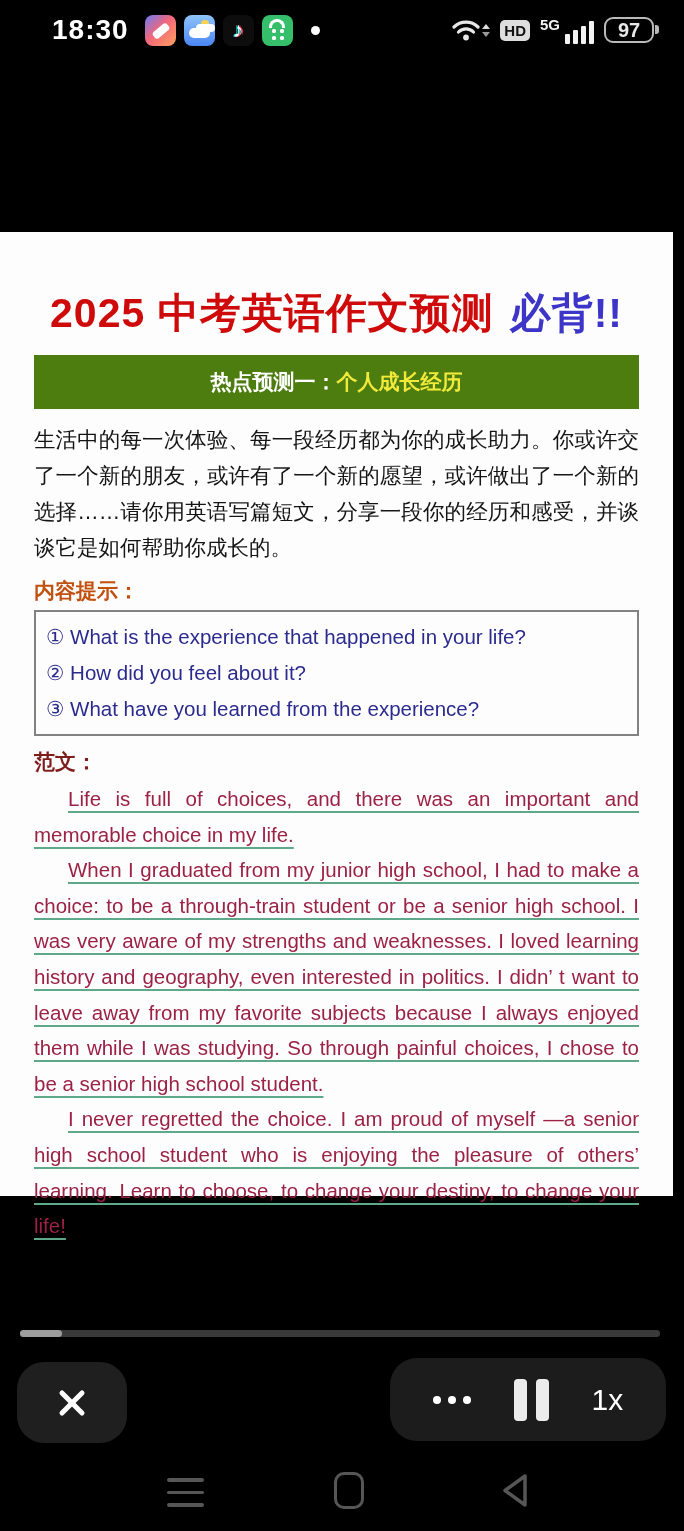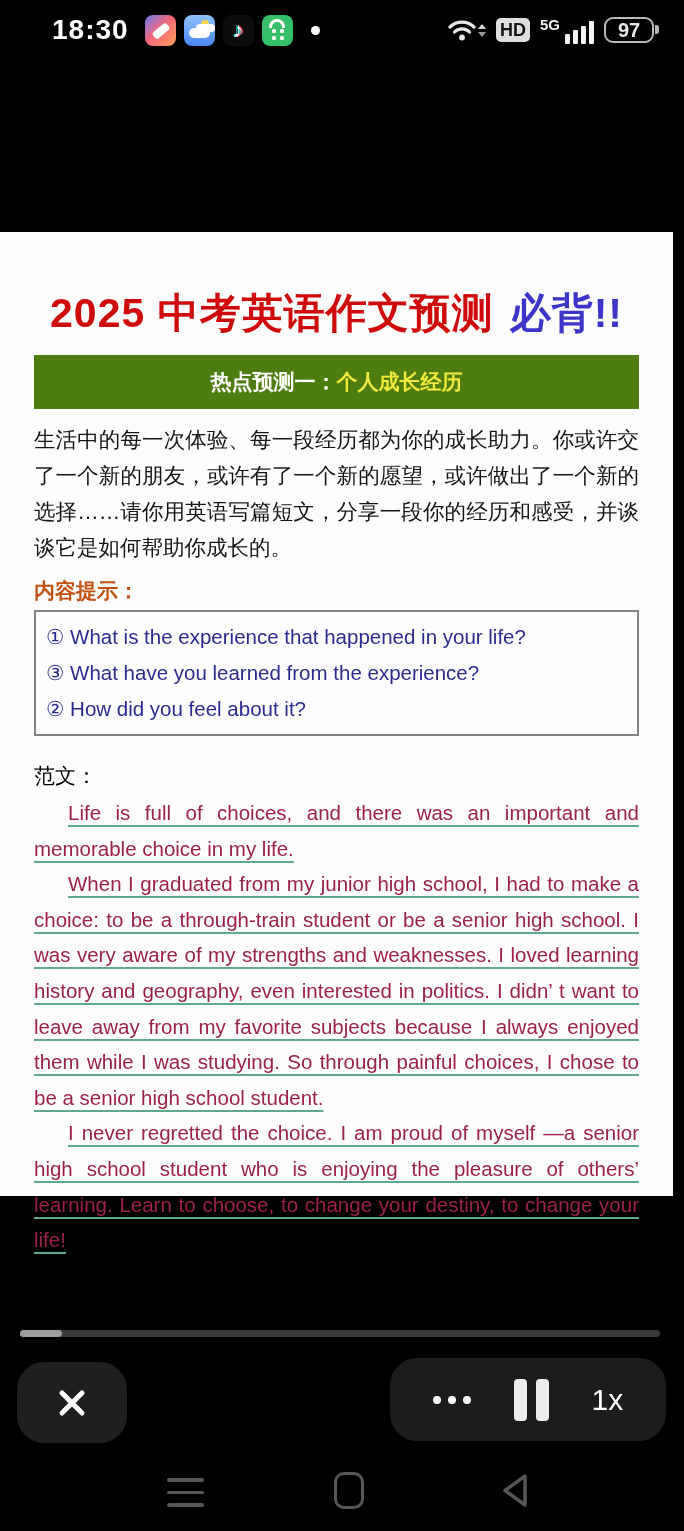--- a/index.html
+++ b/index.html
@@ -31,21 +31,21 @@
     box-shadow:8px 0 0 #fff, 0 7px 0 #fff, 8px 7px 0 #fff; }
   .notif-dot { width:9px; height:9px; border-radius:50%; background:#fff; margin-left:10px; }
 
   .status-right { margin-left:auto; display:flex; align-items:center; gap:10px; }
   .wifi-wrap { display:flex; align-items:center; gap:2px; }
   .wifi-arrows { display:flex; flex-direction:column; gap:3px; }
   .wifi-arrows .up { width:0; height:0; border-left:4px solid transparent; border-right:4px solid transparent;
     border-bottom:5px solid #dcdcdc; }
   .wifi-arrows .down { width:0; height:0; border-left:4px solid transparent; border-right:4px solid transparent;
     border-top:5px solid #9a9a9a; }
-  .hd-badge { background:#dedede; color:#121212; font-size:18px; font-weight:700;
+  .hd-badge { background:#dedede; color:#121212; font-size:15px; font-weight:700;
     border-radius:5px; padding:3px 4px; line-height:1; }
   .signal { display:flex; align-items:flex-end; gap:3px; height:27px; }
   .sig-label { font-size:15px; font-weight:700; color:#f2f2f2; align-self:flex-start; margin-right:2px; line-height:1; }
   .bars { display:flex; align-items:flex-end; gap:3px; }
   .bars i { display:block; width:5px; background:#f2f2f2; border-radius:1px; }
   .b1{height:10px;} .b2{height:14px;} .b3{height:18px;} .b4{height:23px;}
   .battery { width:50px; height:26px; border:2.5px solid #b9b9b9; border-radius:9px;
     display:flex; align-items:center; justify-content:center;
     color:#e8e8e8; font-size:20px; font-weight:600; position:relative; box-sizing:border-box; }
   .battery::after { content:""; position:absolute; right:-7px; top:6px; width:4px; height:9px;
@@ -58,21 +58,21 @@
   .doc-title .t-main { color:#cf0a0a; }
   .doc-title .t-accent { color:#3c35c8; margin-left:16px; }
   .banner { margin-top:14px; background:#4d7c0f; height:54px;
     display:flex; align-items:center; justify-content:center; font-size:21px; font-weight:700; }
   .banner .b-label { color:#ffffff; }
   .banner .b-topic { color:#f2ea3a; }
   .intro { margin-top:13px; font-size:21.5px; line-height:36px; text-align:justify; color:#151515; }
   .hints-label { margin-top:11px; font-size:21px; font-weight:700; color:#c2500f; }
   .hint-box { margin-top:5px; border:2px solid #828282; padding:7px 10px; }
   .hint { font-size:20.5px; line-height:36px; color:#2b2b8f; }
-  .sample-label { margin-top:26px; font-size:21px; font-weight:400; color:#000000; }
+  .sample-label { margin-top:12px; font-size:21px; font-weight:700; color:#7f1d1d; }
   .essay { margin-top:5px; }
   .essay p { margin:0; font-size:20.5px; line-height:35.6px; color:#9c2147;
     text-align:justify; text-indent:34px;
     text-decoration:underline; text-decoration-color:#5fa98b;
     text-decoration-thickness:1.5px; text-underline-offset:5px; }
 
   
   .progress { position:absolute; left:20px; right:24px; top:1330px; height:7px;
     background:#3a3a3a; border-radius:4px; }
   .progress-fill { position:absolute; left:0; top:0; bottom:0; width:42px;
@@ -149,22 +149,22 @@
       <span class="t-main">2025 中考英语作文预测</span><span class="t-accent">必背!!</span>
     </div>
     <div class="banner">
       <span class="b-label">热点预测一：</span>
         <span class="b-topic">个人成长经历</span>
     </div>
     <div class="intro">生活中的每一次体验、每一段经历都为你的成长助力。你或许交了一个新的朋友，或许有了一个新的愿望，或许做出了一个新的选择……请你用英语写篇短文，分享一段你的经历和感受，并谈谈它是如何帮助你成长的。</div>
     <div class="hints-label">内容提示：</div>
     <div class="hint-box">
       <div class="hint">① What is the experience that happened in your life?</div>
+      <div class="hint">② How did you feel about it?</div>
       <div class="hint">③ What have you learned from the experience?</div>
-      <div class="hint">② How did you feel about it?</div>
     </div>
     <div class="sample-label">范文：</div>
     <div class="essay">
       <p>Life is full of choices, and there was an important and memorable choice in my life.</p>
       <p>When I graduated from my junior high school, I had to make a choice: to be a through-train student or be a senior high school. I was very aware of my strengths and weaknesses. I loved learning history and geography, even interested in politics. I didn’ t want to leave away from my favorite subjects because I always enjoyed them while I was studying. So through painful choices, I chose to be a senior high school student.</p>
       <p>I never regretted the choice. I am proud of myself —a senior high school student who is enjoying the pleasure of others’ learning. Learn to choose, to change your destiny, to change your life!</p>
     </div>
   </div>
 
   <div class="progress">

